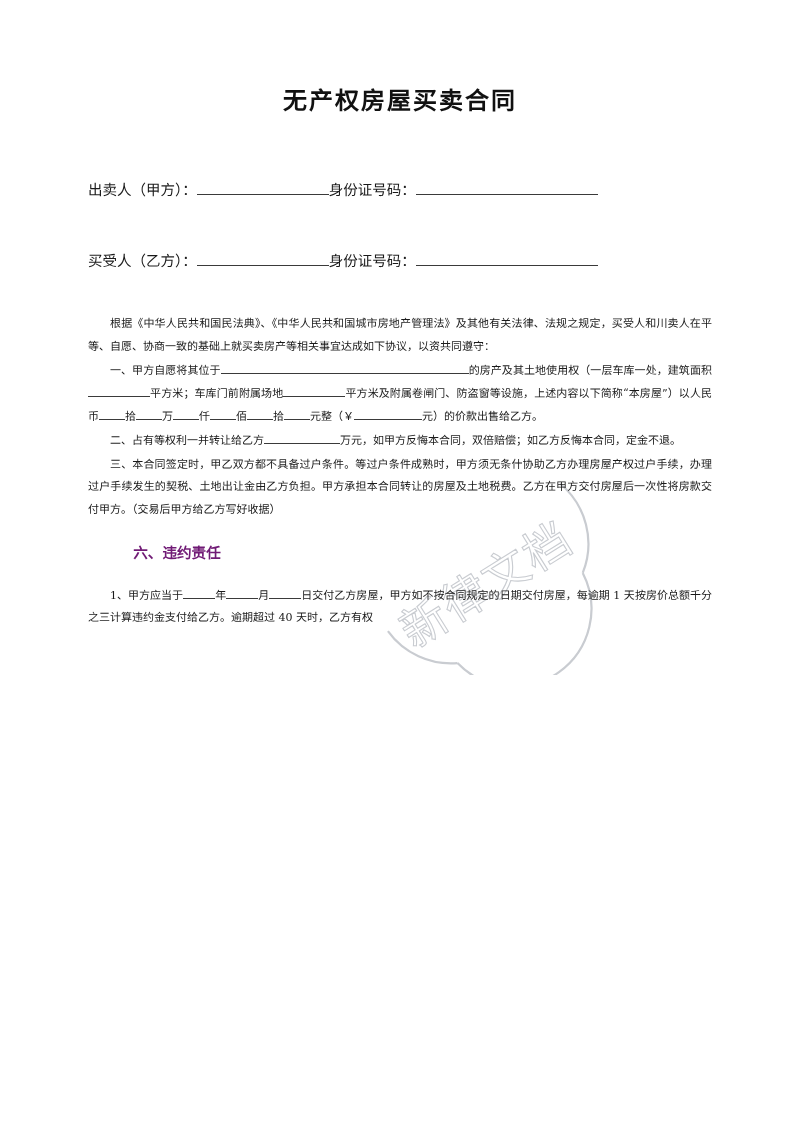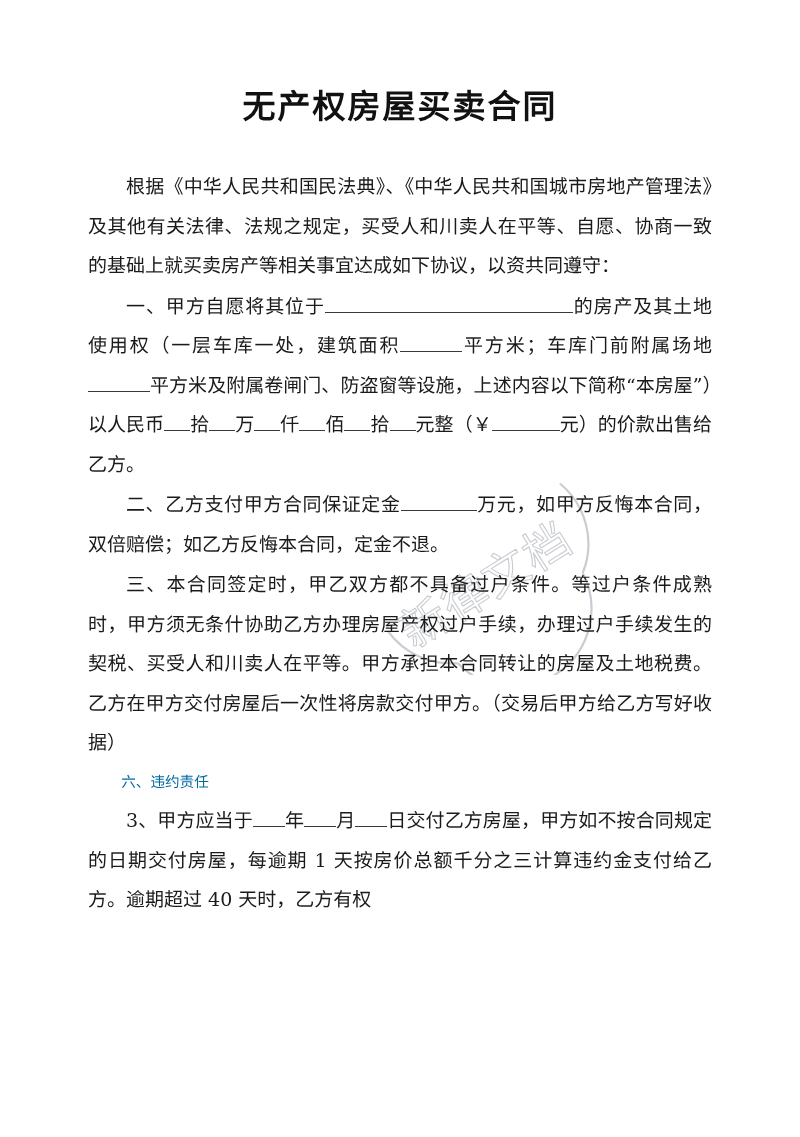--- a/index.html
+++ b/index.html
@@ -45,21 +45,21 @@
     letter-spacing: 2px;
   }
   
   .content {
     position: relative;
     z-index: 2;
     padding: 0 88px;
   }
   .doc-title {
     text-align: center;
-    font-size: 33px;
+    font-size: 24px;
     font-weight: 700;
     letter-spacing: 2px;
     margin: 0;
     padding-top: 86px;
     line-height: 1.25;
     color: #111;
   }
   .party-block {
     margin-top: 62px;
   }
@@ -85,35 +85,35 @@
   .blank-area   { width: 62px; }
   .blank-money  { width: 68px; }
   .blank-deposit{ width: 76px; }
   .blank-sm     { width: 26px; }
   .blank-date   { width: 32px; }
 
   .body-block {
     margin-top: 40px;
   }
   p.para {
-    font-size: 19px;
+    font-size: 11px;
     line-height: 2.08;
     margin: 0 0 1px 0;
     text-align: justify;
     text-justify: inter-ideograph;
     text-indent: 2em;
     color: #1a1a1a;
   }
   p.heading {
     font-size: 14.6px;
     line-height: 2.08;
-    margin: 4px;
+    margin: 16px;
     text-indent: 2em;
-    font-weight: 400;
-    color: #0369a1;
+    font-weight: 700;
+    color: #701a75;
   }
 </style>
 </head>
 <body>
 
 <div class="page">
 
   <div class="watermark">
     <svg viewBox="0 0 330 220" xmlns="http://www.w3.org/2000/svg">
       <g transform="rotate(-32 165 110)">
@@ -124,35 +124,46 @@
         <path d="M 242 62 A 78 78 0 0 1 214 150"></path>
         <path d="M 60 160 A 78 78 0 0 0 214 150"></path>
       </g>
     </svg>
   </div>
 
   <div class="content">
 
     <h1 class="doc-title">无产权房屋买卖合同</h1>
 
+    <div class="party-block">
+
+      <div class="party-line">
+        <span>出卖人（甲方）：</span><span class="blank blank-name"></span><span>身份证号码：</span><span class="blank blank-id"></span>
+      </div>
+
+      <div class="party-line">
+        <span>买受人（乙方）：</span><span class="blank blank-name"></span><span>身份证号码：</span><span class="blank blank-id"></span>
+      </div>
+
+    </div>
 
     <div class="body-block">
 
       <p class="para">根据《中华人民共和国民法典》、《中华人民共和国城市房地产管理法》及其他有关法律、法规之规定，买受人和川卖人在平等、自愿、协商一致的基础上就买卖房产等相关事宜达成如下协议，以资共同遵守：</p>
 
       <p class="para"><span>一、甲方自愿将其位于</span><span class="blank blank-addr"></span><span>的房产及其土地使用权（一层车库一处，建筑面积</span><span class="blank blank-area"></span><span>平方米；车库门前附属场地</span><span class="blank blank-area"></span><span>平方米及附属卷闸门、防盗窗等设施，上述内容以下简称“本房屋”）以人民币</span><span class="blank blank-sm"></span><span>拾</span><span class="blank blank-sm"></span><span>万</span><span class="blank blank-sm"></span><span>仟</span><span class="blank blank-sm"></span><span>佰</span><span class="blank blank-sm"></span><span>拾</span><span class="blank blank-sm"></span><span>元整（￥</span><span class="blank blank-money"></span><span>元）的价款出售给乙方。</span>
       </p>
 
-      <p class="para"><span>二、乙方支付甲方合同保证定金</span><span class="blank blank-deposit"></span><span>万元，如甲方反悔本合同，双倍赔偿；如乙方反悔本合同，定金不退。</span>
+      <p class="para"><span>二、占有等权利一并转让给乙方</span><span class="blank blank-deposit"></span><span>万元，如甲方反悔本合同，双倍赔偿；如乙方反悔本合同，定金不退。</span>
       </p>
 
-      <p class="para">三、本合同签定时，甲乙双方都不具备过户条件。等过户条件成熟时，甲方须无条什协助乙方办理房屋产权过户手续，办理过户手续发生的契税、买受人和川卖人在平等。甲方承担本合同转让的房屋及土地税费。乙方在甲方交付房屋后一次性将房款交付甲方。（交易后甲方给乙方写好收据）</p>
+      <p class="para">三、本合同签定时，甲乙双方都不具备过户条件。等过户条件成熟时，甲方须无条什协助乙方办理房屋产权过户手续，办理过户手续发生的契税、土地出让金由乙方负担。甲方承担本合同转让的房屋及土地税费。乙方在甲方交付房屋后一次性将房款交付甲方。（交易后甲方给乙方写好收据）</p>
 
 
 
       <p class="heading">六、违约责任</p>
 
-      <p class="para"><span>3、甲方应当于</span><span class="blank blank-date"></span><span>年</span><span class="blank blank-date"></span><span>月</span><span class="blank blank-date"></span><span>日交付乙方房屋，甲方如不按合同规定的日期交付房屋，每逾期 1 天按房价总额千分之三计算违约金支付给乙方。逾期超过 40 天时，乙方有权</span>
+      <p class="para"><span>1、甲方应当于</span><span class="blank blank-date"></span><span>年</span><span class="blank blank-date"></span><span>月</span><span class="blank blank-date"></span><span>日交付乙方房屋，甲方如不按合同规定的日期交付房屋，每逾期 1 天按房价总额千分之三计算违约金支付给乙方。逾期超过 40 天时，乙方有权</span>
       </p>
 
     </div>
   </div>
 </div>
 
 </body></html>

